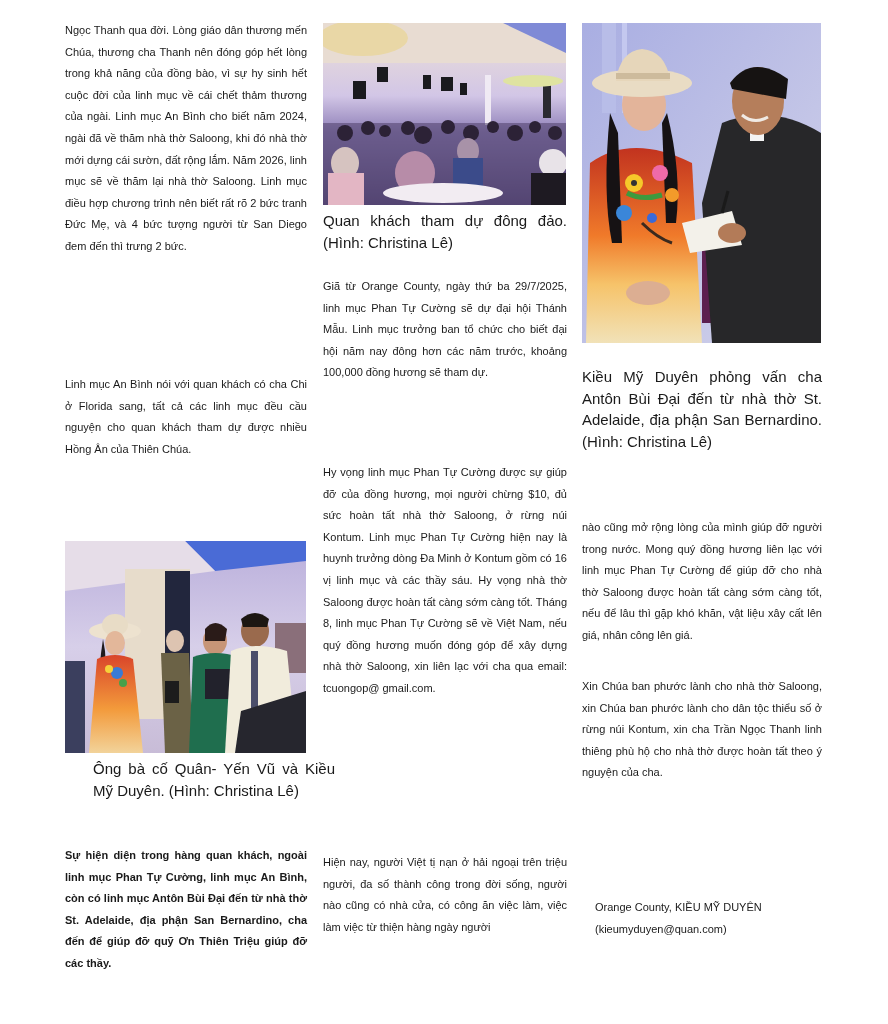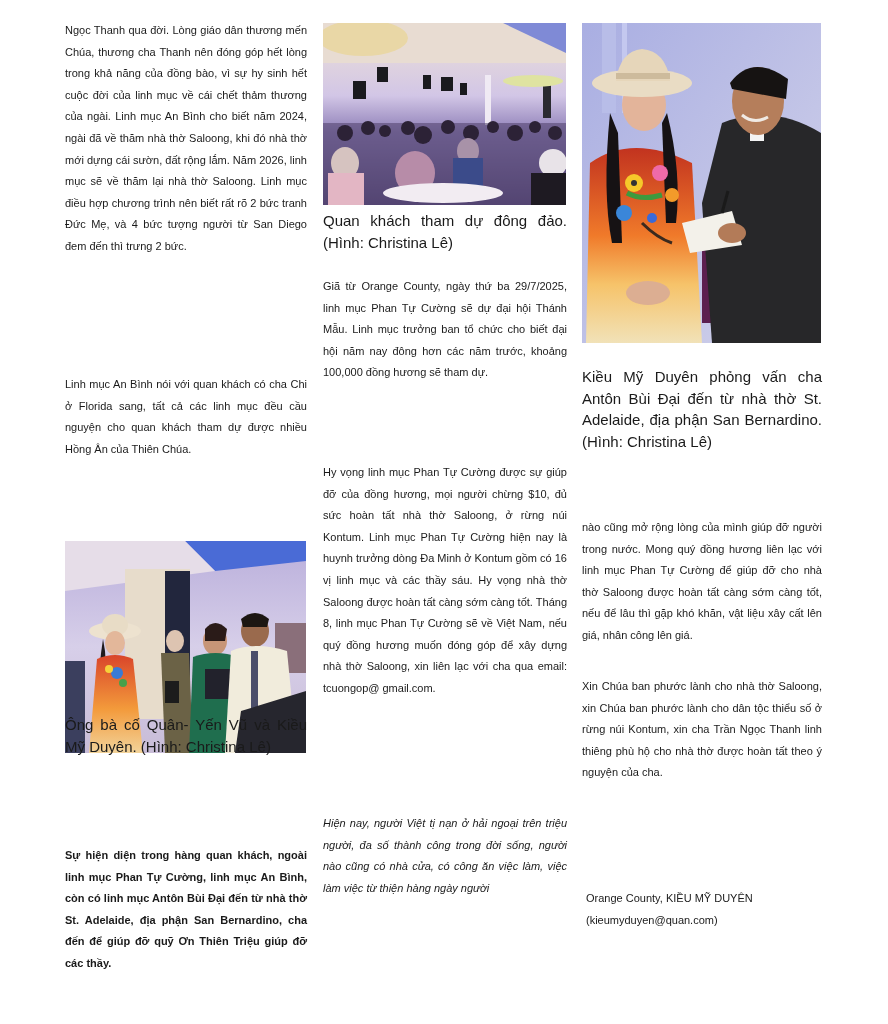--- a/index.html
+++ b/index.html
@@ -60,21 +60,21 @@
     <path d="M128,116 Q150,108 174,116 L180,212 L124,212 Z" fill="#1f6e4e"></path>
     <rect x="140" y="128" width="28" height="30" fill="#22222c"></rect>
 
     <ellipse cx="190" cy="90" rx="14" ry="16" fill="#9a6a4d"></ellipse>
     <path d="M176,78 Q190,66 204,78 L202,86 L178,86 Z" fill="#1c1612"></path>
     <path d="M166,110 Q190,100 222,110 L232,212 L160,212 Z" fill="#f1ecdc"></path>
     <rect x="186" y="110" width="7" height="60" fill="#4b4e6a"></rect>
     <path d="M176,170 L241,150 L241,212 L170,212 Z" fill="#26262e"></path>
   </svg>
 </div>
-<p class="caption col1" style="top:714px;">Ông bà cố Quân- Yến Vũ và Kiều Mỹ Duyên. (Hình: Christina Lê)</p>
+<p class="caption col1" style="top:758px;margin-left:28px;">Ông bà cố Quân- Yến Vũ và Kiều Mỹ Duyên. (Hình: Christina Lê)</p>
 <p class="para col1" style="top:845px;font-weight:bold;">Sự hiện diện trong hàng quan khách, ngoài linh mục Phan Tự Cường, linh mục An Bình, còn có linh mục Antôn Bùi Đại đến từ nhà thờ St. Adelaide, địa phận San Bernardino, cha đến để giúp đỡ quỹ Ơn Thiên Triệu giúp đỡ các thầy.</p>
 
 <div class="photo" style="left:323px; top:23px; width:243px; height:182px;">
   <svg viewBox="0 0 243 182" preserveAspectRatio="none">
     <defs>
       <linearGradient id="p2bg" x1="0" y1="0" x2="0" y2="1">
         <stop offset="0" stop-color="#efe2d6"></stop>
         <stop offset="0.4" stop-color="#d2c6e6"></stop>
         <stop offset="0.6" stop-color="#8f80b8"></stop>
         <stop offset="1" stop-color="#5a4b7c"></stop>
@@ -113,21 +113,21 @@
     <rect x="208" y="150" width="35" height="32" fill="#1e1a22"></rect>
     <ellipse cx="145" cy="128" rx="11" ry="13" fill="#a892a8"></ellipse>
     <rect x="130" y="135" width="30" height="40" fill="#3b4b8a"></rect>
     <ellipse cx="92" cy="150" rx="20" ry="22" fill="#b78ca8"></ellipse>
     <ellipse cx="120" cy="170" rx="60" ry="10" fill="#f2ecf2"></ellipse>
   </svg>
 </div>
 <p class="caption col2" style="top:210px;">Quan khách tham dự đông đảo. (Hình: Christina Lê)</p>
 <p class="para col2" style="top:276px;">Giã từ Orange County, ngày thứ ba 29/7/2025, linh mục Phan Tự Cường sẽ dự đại hội Thánh Mẫu. Linh mục trưởng ban tổ chức cho biết đại hội năm nay đông hơn các năm trước, khoảng 100,000 đồng hương sẽ tham dự.</p>
 <p class="para col2" style="top:462px;">Hy vọng linh mục Phan Tự Cường được sự giúp đỡ của đồng hương, mọi người chừng $10, đủ sức hoàn tất nhà thờ Saloong, ở rừng núi Kontum. Linh mục Phan Tự Cường hiện nay là huynh trưởng dòng Đa Minh ở Kontum gồm có 16 vị linh mục và các thầy sáu. Hy vọng nhà thờ Saloong được hoàn tất càng sớm càng tốt. Tháng 8, linh mục Phan Tự Cường sẽ về Việt Nam, nếu quý đồng hương muốn đóng góp để xây dựng nhà thờ Saloong, xin liên lạc với cha qua email: tcuongop@ gmail.com.</p>
-<p class="para col2" style="top:813px;font-style:italic;">Hiện nay, người Việt tị nạn ở hải ngoại trên triệu người, đa số thành công trong đời sống, người nào cũng có nhà cửa, có công ăn việc làm, việc làm việc từ thiện hàng ngày người</p>
+<p class="para col2" style="top:852px;">Hiện nay, người Việt tị nạn ở hải ngoại trên triệu người, đa số thành công trong đời sống, người nào cũng có nhà cửa, có công ăn việc làm, việc làm việc từ thiện hàng ngày người</p>
 
 <div class="photo" style="left:582px; top:23px; width:239px; height:320px;">
   <svg viewBox="0 0 239 320" preserveAspectRatio="none">
     <defs>
       <linearGradient id="p3bg" x1="0" y1="0" x2="1" y2="1">
         <stop offset="0" stop-color="#a9aee2"></stop>
         <stop offset="1" stop-color="#d3d3ea"></stop>
       </linearGradient>
       <linearGradient id="p3dress" x1="0" y1="0" x2="0" y2="1">
         <stop offset="0" stop-color="#c2331f"></stop>
@@ -169,16 +169,16 @@
 
     <polygon points="100,200 150,188 160,222 108,230" fill="#f3f1ea"></polygon>
     <line x1="140" y1="190" x2="146" y2="168" stroke="#1a1a1a" stroke-width="3"></line>
     <ellipse cx="150" cy="210" rx="14" ry="10" fill="#b37b58"></ellipse>
     <ellipse cx="66" cy="270" rx="22" ry="12" fill="#dcae92"></ellipse>
   </svg>
 </div>
 <p class="caption col3" style="top:366px;">Kiều Mỹ Duyên phỏng vấn cha Antôn Bùi Đại đến từ nhà thờ St. Adelaide, địa phận San Bernardino. (Hình: Christina Lê)</p>
 <p class="para col3" style="top:477px;margin-top:40px;">nào cũng mở rộng lòng của mình giúp đỡ người trong nước. Mong quý đồng hương liên lạc với linh mục Phan Tự Cường để giúp đỡ cho nhà thờ Saloong được hoàn tất càng sớm càng tốt, nếu để lâu thì gặp khó khăn, vật liệu xây cất lên giá, nhân công lên giá.</p>
 <p class="para col3" style="top:676px;">Xin Chúa ban phước lành cho nhà thờ Saloong, xin Chúa ban phước lành cho dân tộc thiểu số ở rừng núi Kontum, xin cha Trần Ngọc Thanh linh thiêng phù hộ cho nhà thờ được hoàn tất theo ý nguyện của cha.</p>
-<p class="para col3" style="top:884px; margin:4px;">
+<p class="para col3" style="top:884px; margin:13px;">
   <span>Orange County, KIỀU MỸ DUYÊN</span><br>
   <span>(kieumyduyen@quan.com)</span>
 </p>
 
 </body></html>

